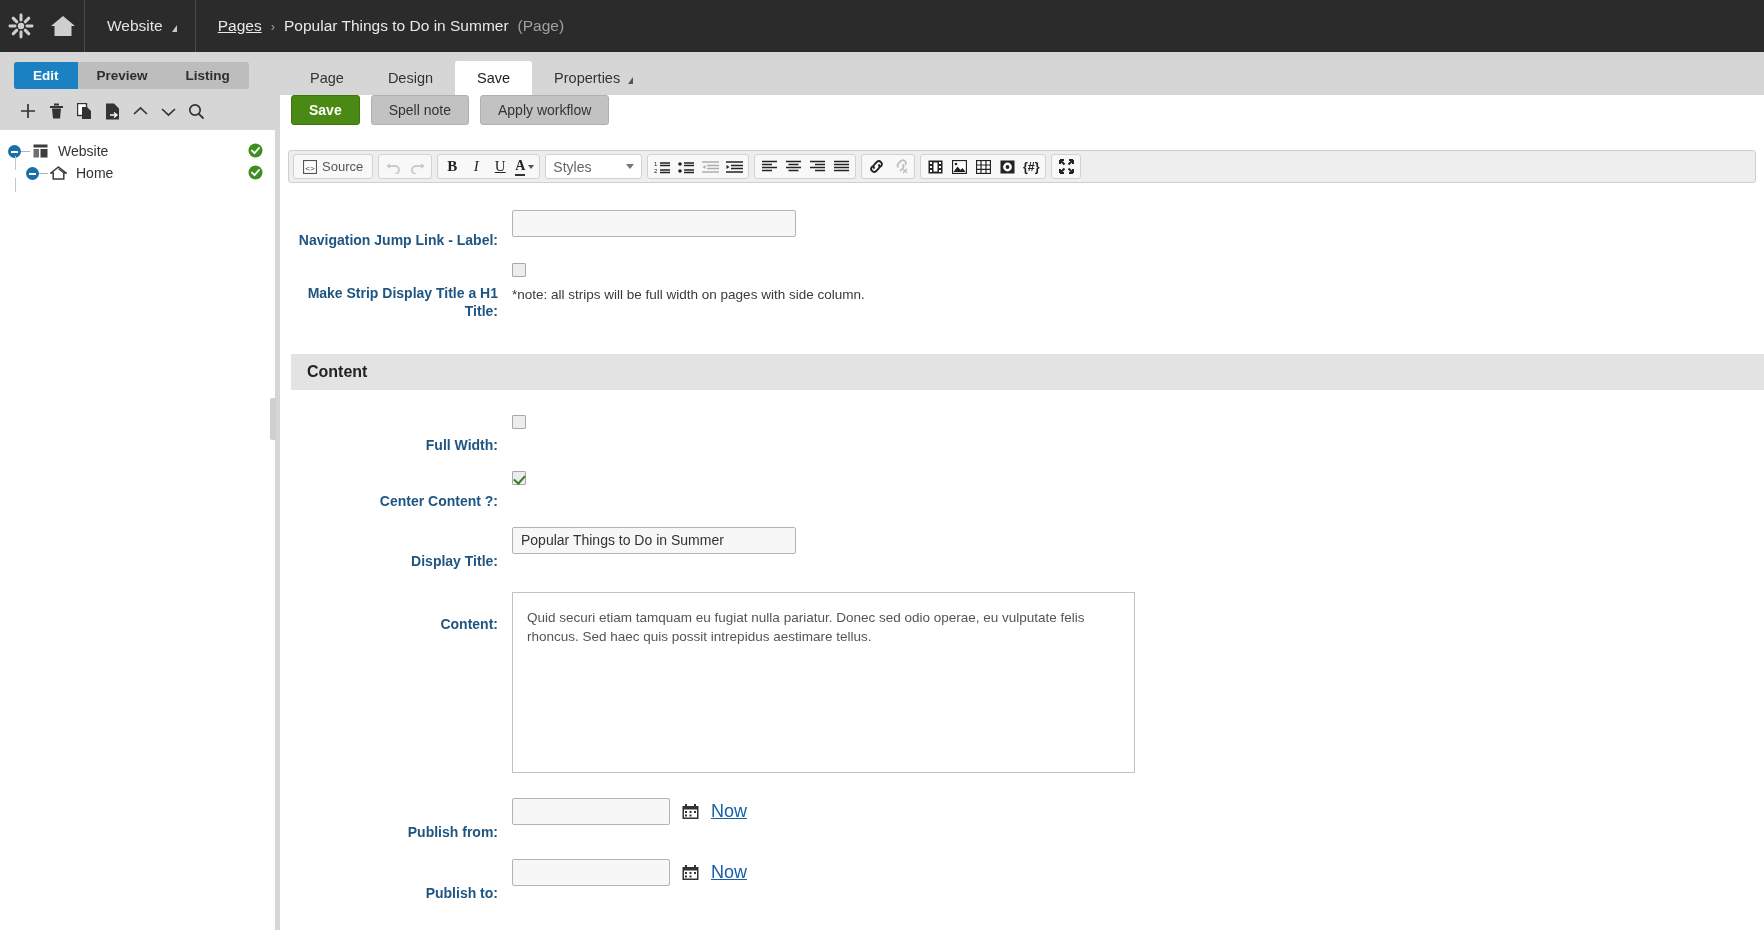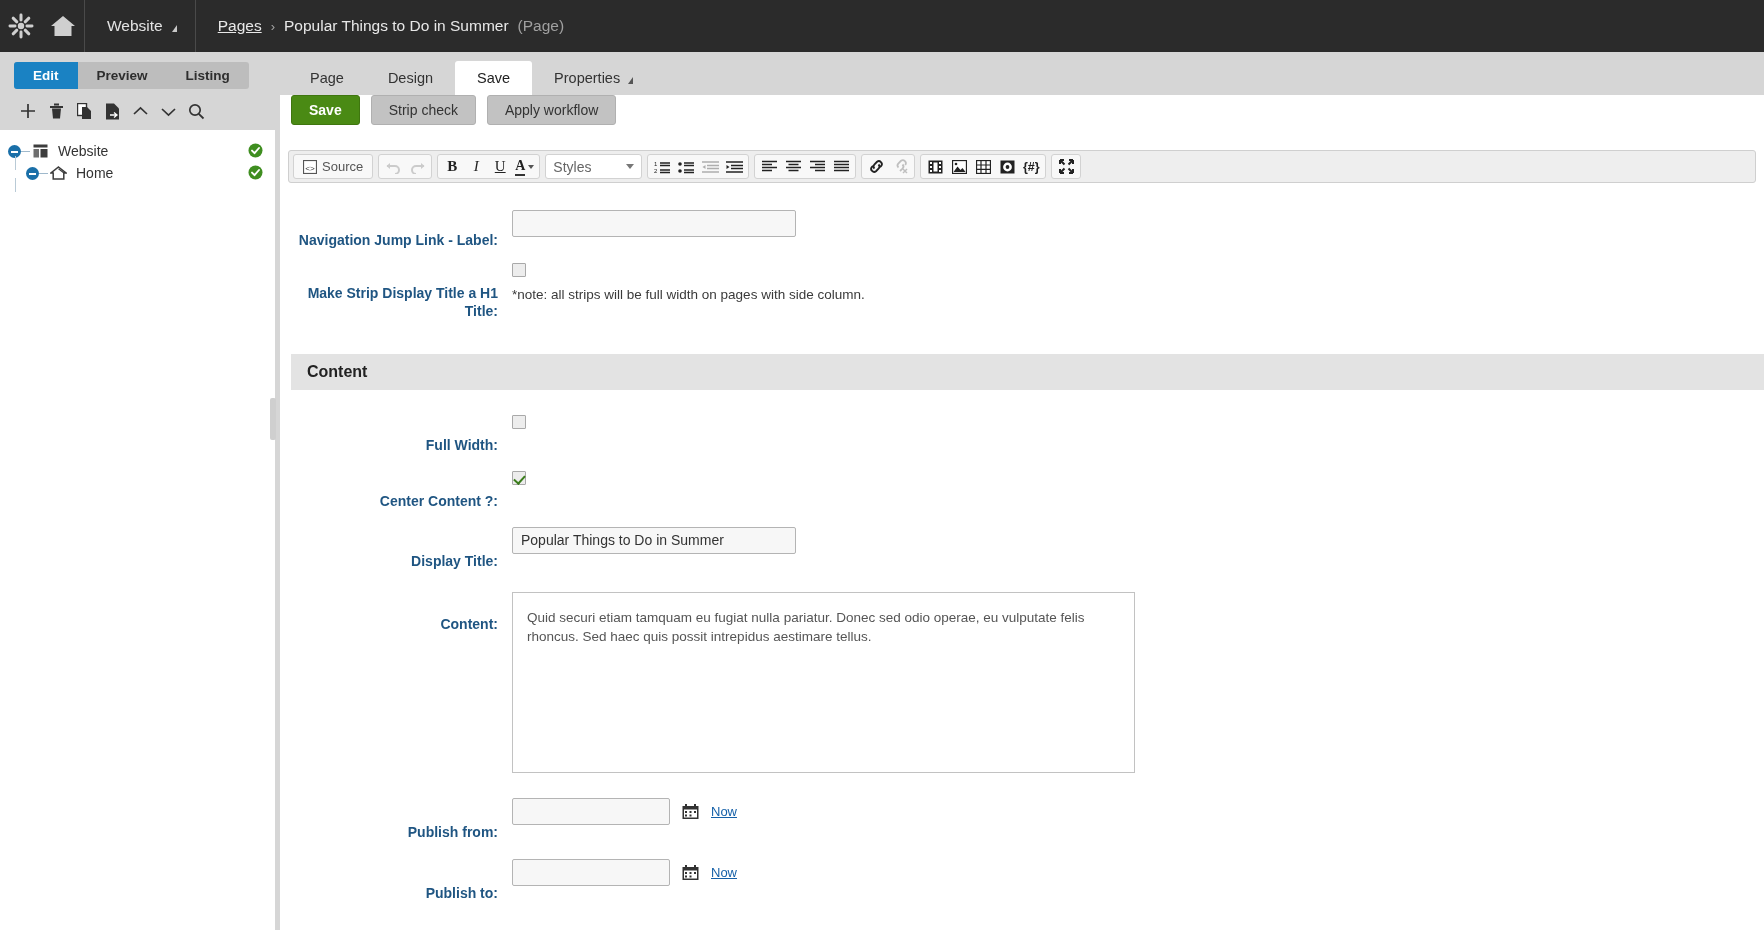--- a/index.html
+++ b/index.html
@@ -251,21 +251,21 @@
     font-size: 16px; font-weight: bold; color: #222222;
   }
   .bigarea {
     width: 623px; height: 181px;
     border: 1px solid #c2c2c2; background: #ffffff;
     padding: 15px 14px;
     font-size: 13.5px; color: #555555; line-height: 19px;
   }
   .daterow { display: flex; align-items: center; gap: 12px; }
   .nowlink {
-    font-size: 13px; color: #1560a8; text-decoration: underline; cursor: pointer;
+    font-size: 18px; color: #1560a8; text-decoration: underline; cursor: pointer;
   }
   .cal-icon { width: 17px; height: 16px; }
 </style>
 </head>
 <body>
 
 <div id="topbar">
   <div class="tb-iconcell">
     <svg width="26" height="26" viewBox="0 0 26 26">
       <g fill="#cfcfcf">
@@ -404,21 +404,21 @@
     <div class="tab">
       <span>Properties</span>
       <span class="pcaret"></span>
     </div>
   </div>
 
   <div id="editor-card">
 
     <div id="actionbar">
       <div class="abtn abtn-primary">Save</div>
-      <div class="abtn abtn-default">Strip check</div>
+      <div class="abtn abtn-default">Spell note</div>
       <div class="abtn abtn-default">Apply workflow</div>
     </div>
 
     <div id="cktoolbar">
 
       <div class="ckgroup">
         <div class="ckbtn src">
           <svg width="14" height="14" viewBox="0 0 14 14">
             <rect x="0.5" y="0.5" width="13" height="13" fill="#fff" stroke="#555" stroke-width="1.2"></rect>
             <text x="7" y="10.5" font-size="8" text-anchor="middle" fill="#333" font-family="Liberation Mono, monospace">&lt;&gt;</text>

